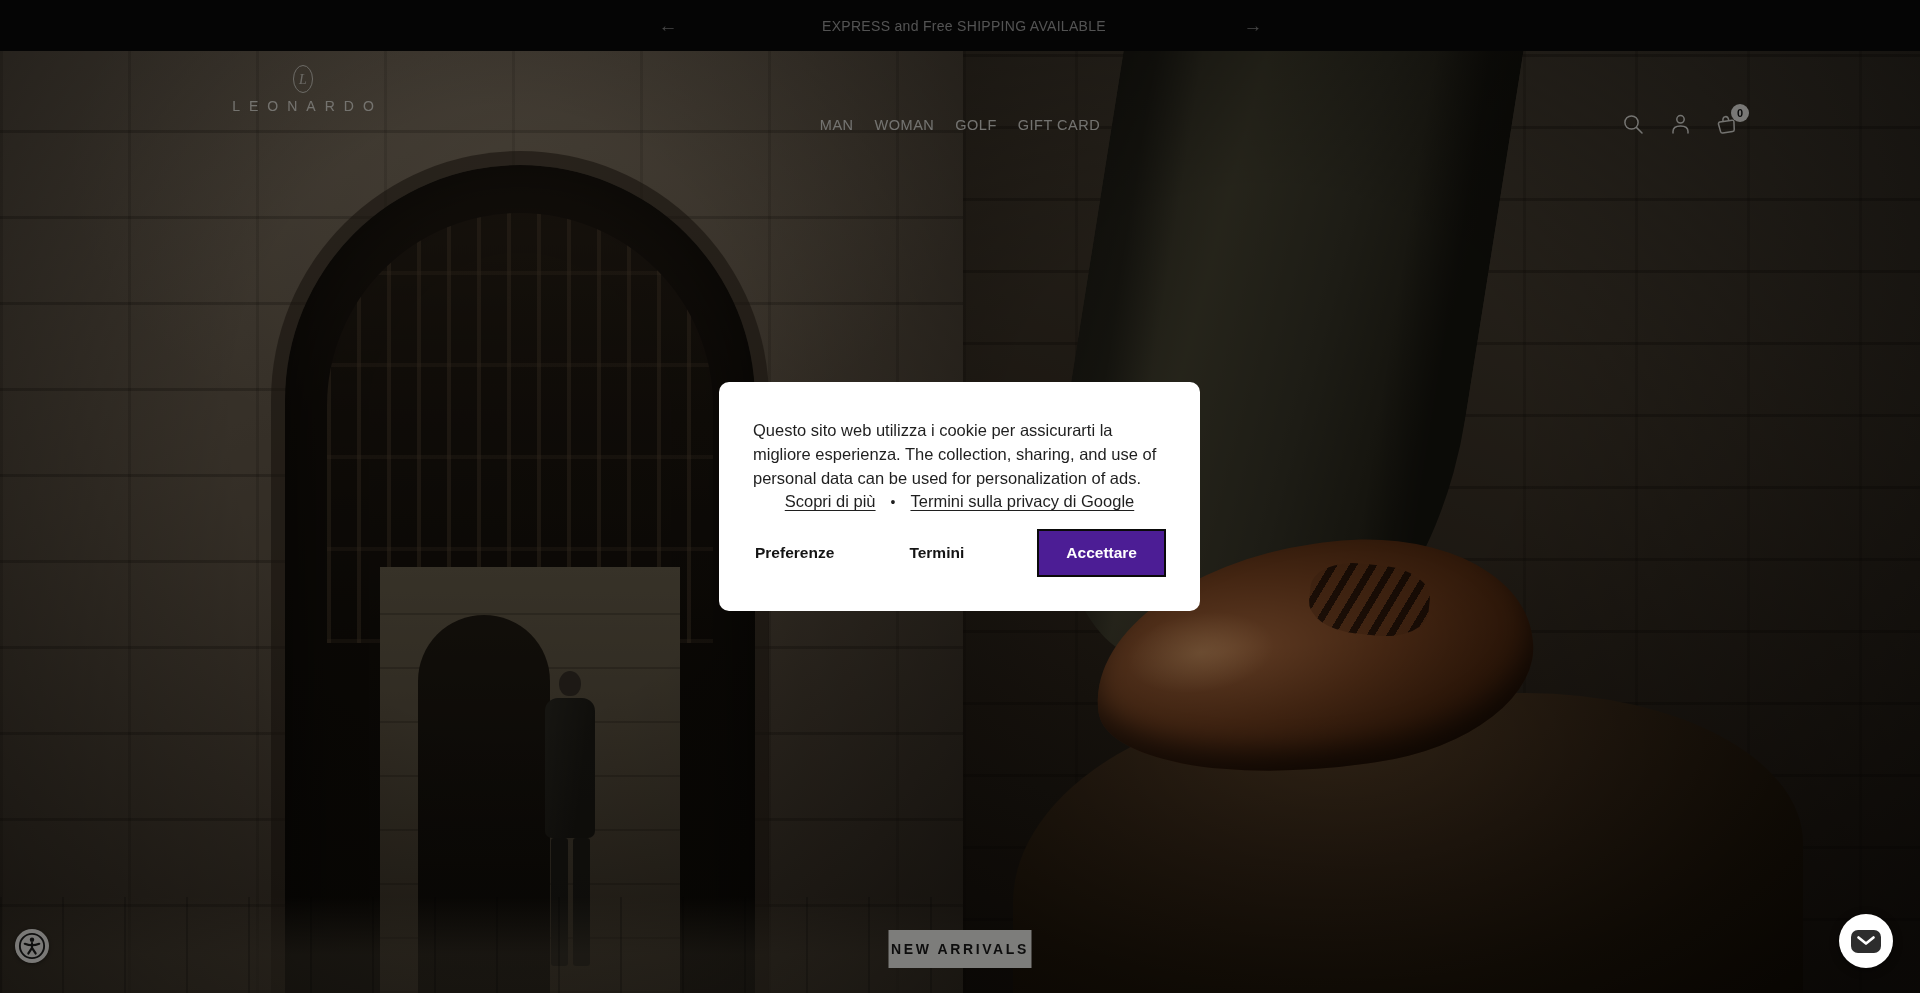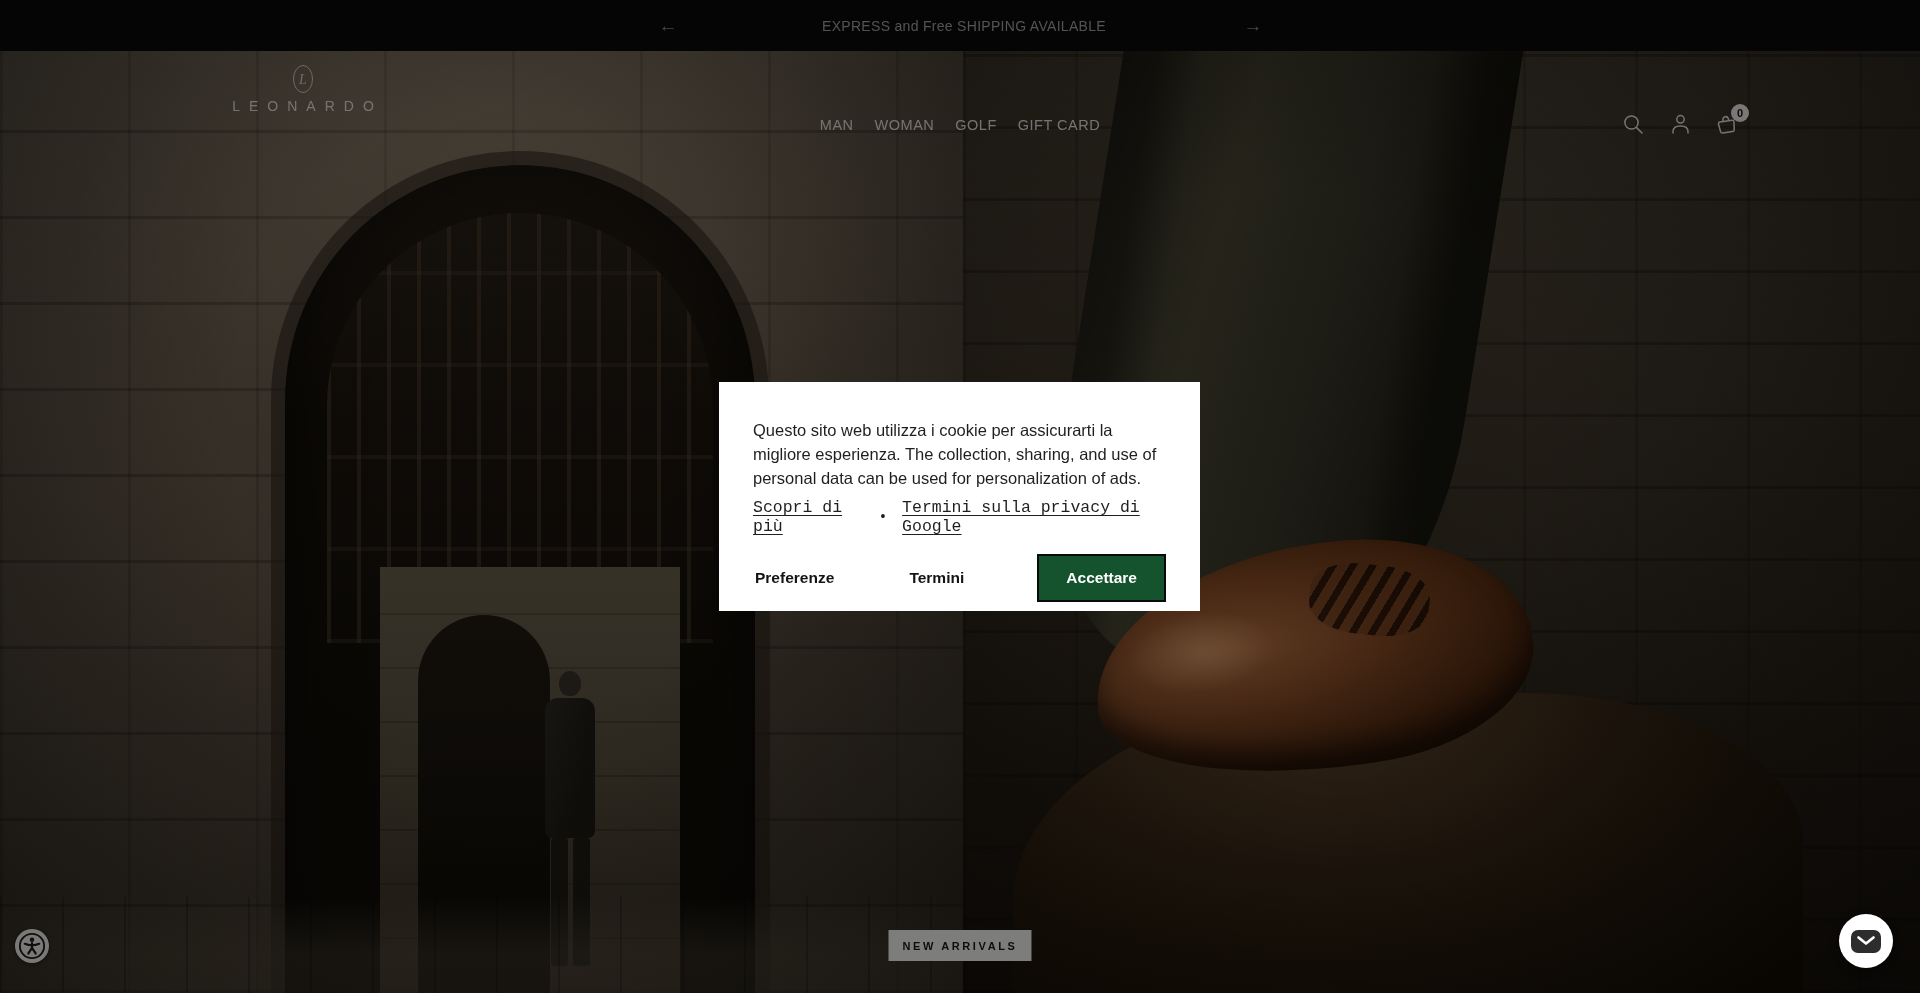--- a/index.html
+++ b/index.html
@@ -94,45 +94,45 @@
     display:flex; gap:21px; }
   .main-nav a { color:#e7e6e1; font-size:14.5px; letter-spacing:.5px; text-decoration:none; cursor:pointer; }
   .header-icons { position:absolute; right:180px; top:60px; display:flex; gap:21px; align-items:center; }
   .hicon { position:relative; background:none; border:none; cursor:pointer; width:26px; height:26px;
     display:flex; align-items:center; justify-content:center; }
   .cart-badge { position:absolute; top:-7px; right:-9px; width:18px; height:18px; border-radius:50%;
     background:#f2f1ec; color:#121212; font-size:11px; font-weight:700;
     display:flex; align-items:center; justify-content:center; }
 
   
-  .cta { position:absolute; left:50%; transform:translateX(-50%); top:930px; width:143px; height:31px;
-    background:#fbfaf6; color:#1a1a1a; border:none; font-size:11px; font-weight:600;
+  .cta { position:absolute; left:50%; transform:translateX(-50%); top:930px; width:143px; height:38px;
+    background:#fbfaf6; color:#1a1a1a; border:none; font-size:14px; font-weight:600;
     letter-spacing:2.6px; display:flex; align-items:center; justify-content:center;
     cursor:pointer; z-index:12; }
 
   
   .a11y-btn { position:absolute; left:15px; bottom:30px; width:34px; height:34px; border-radius:50%;
     background:#f4f3ef; border:none; cursor:pointer; z-index:13;
     display:flex; align-items:center; justify-content:center; box-shadow:0 1px 4px rgba(0,0,0,.4); }
 
   
   .overlay { position:absolute; inset:0; background:rgba(0,0,0,.5); z-index:50; }
 
   
   .cookie-dialog { position:absolute; left:719px; top:382px; width:481px; height:229px;
-    background:#ffffff; z-index:60; padding:36px 34px 0; }
+    background:#ffffff; z-index:60; padding:36px 34px 0;border-radius:10px; }
   .cookie-msg { color:#1f1f1f; font-size:16.5px; line-height:24px; }
-  .cookie-links { margin-top:8px; display:flex; align-items:center; justify-content:center; gap:15px;
-    font-size:16.5px; color:#1f1f1f;font-family:Liberation Mono, monospace; }
+  .cookie-links { margin-top:2px; display:flex; align-items:center; justify-content:center; gap:15px;
+    font-size:16.5px; color:#1f1f1f; }
   .cookie-links a { color:#1f1f1f; text-decoration:underline; text-underline-offset:3px; cursor:pointer; }
   .cookie-bullet { font-size:14px; }
   .cookie-actions { margin-top:18px; display:flex; align-items:center; justify-content:space-between;gap:11px; }
   .btn-plain { background:none; border:none; color:#141414; font-size:15.5px; font-weight:600;
     cursor:pointer; padding:12px 2px; }
-  .btn-accept { background:#14532d; border:2px solid #0a0a0a; color:#ffffff; font-size:15.5px;
+  .btn-accept { background:#4c1d95; border:2px solid #0a0a0a; color:#ffffff; font-size:15.5px;
     font-weight:600; padding:13px 27px; cursor:pointer; }
 
   
   .chat-widget { position:absolute; right:27px; bottom:25px; width:54px; height:54px; border-radius:50%;
     background:#ffffff; border:none; cursor:pointer; z-index:70;
     display:flex; align-items:center; justify-content:center; box-shadow:0 2px 10px rgba(0,0,0,.45); }
 </style>
 </head>
 <body>
 

